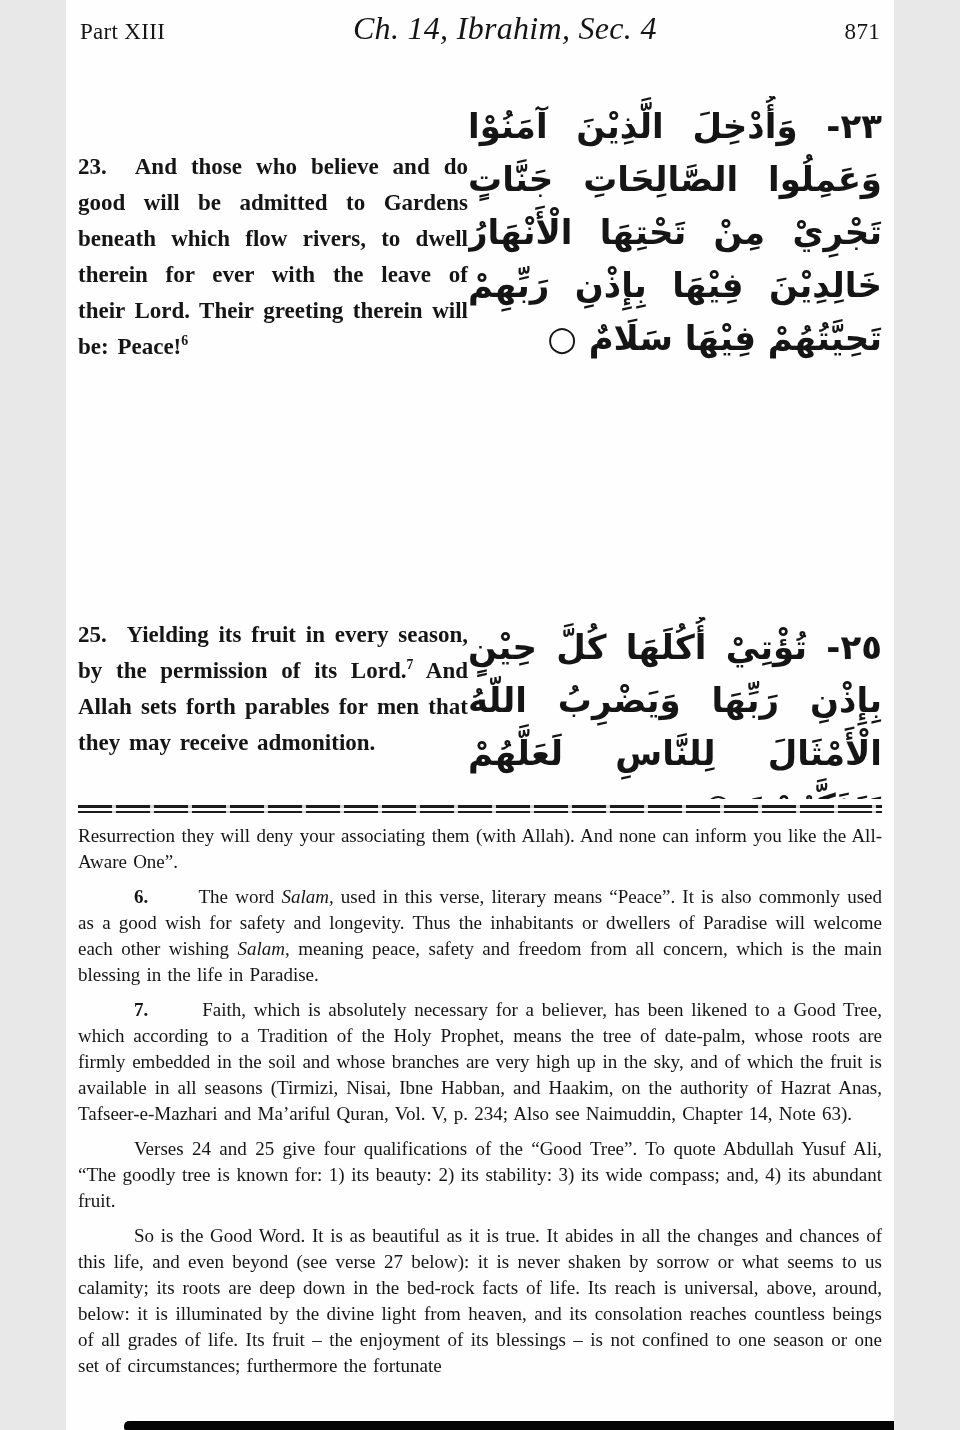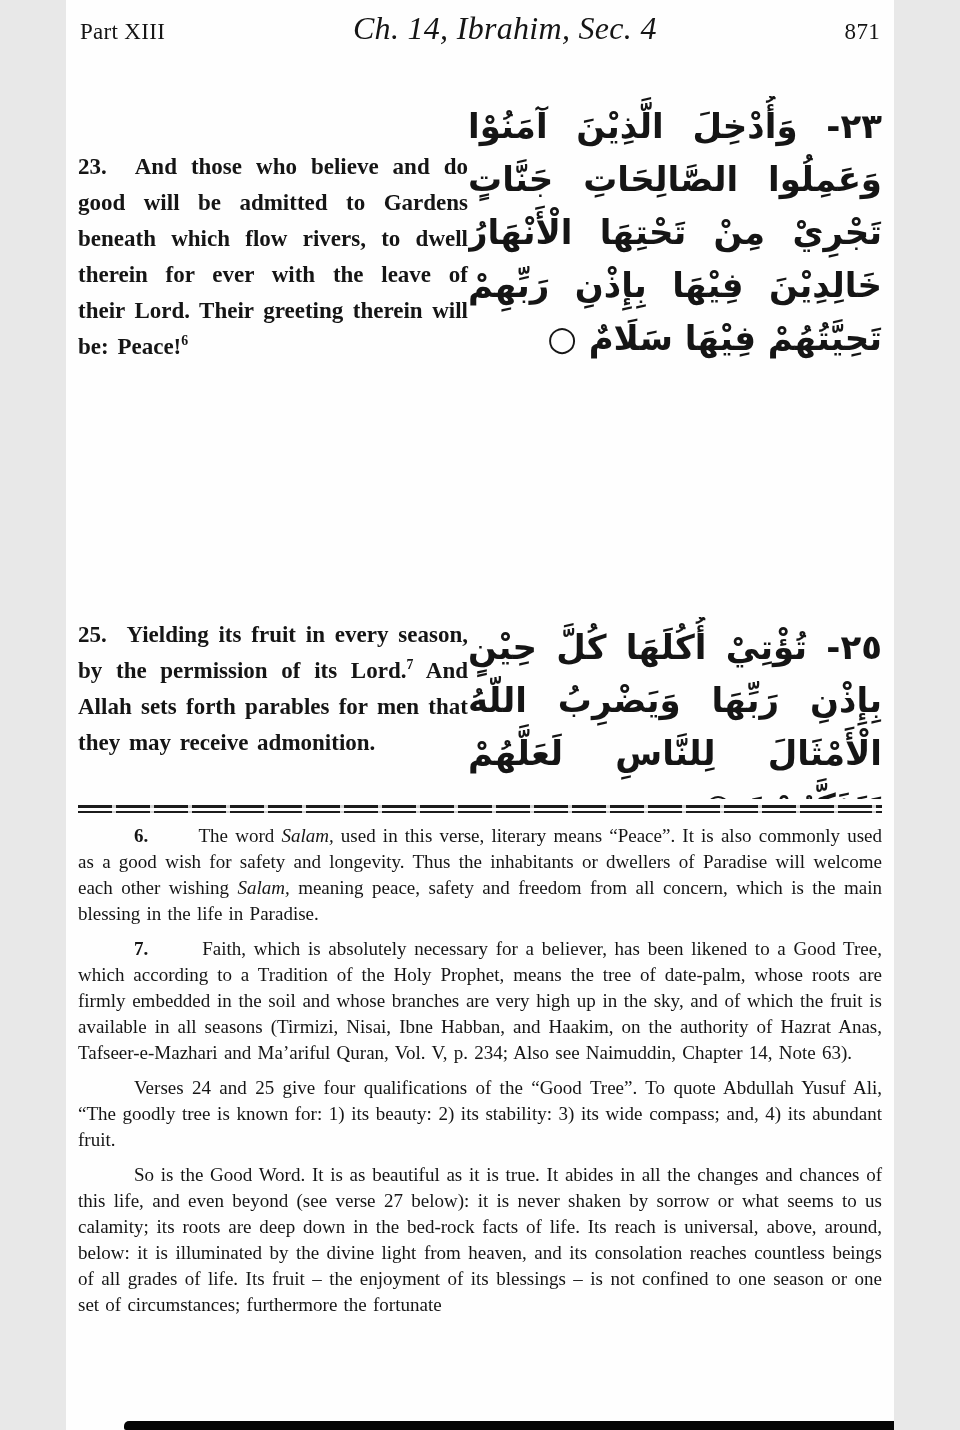--- a/index.html
+++ b/index.html
@@ -98,20 +98,21 @@
     </div>
 
   </main>
 
   <div class="divider">
     <div class="divider-line"></div>
     <div class="divider-line"></div>
   </div>
 
   <section class="footnotes">
+    <p class="fn-para"><span>Resurrection they will deny your associating them (with Allah). And none can inform you like the All-Aware One”.</span></p>
     <p class="fn-para indent"><span class="bd">6.</span><span>&nbsp;&nbsp;&nbsp;&nbsp;&nbsp;&nbsp;&nbsp;The word </span><span class="it">Salam,</span><span> used in this verse, literary means “Peace”. It is also commonly used as a good wish for safety and longevity. Thus the inhabitants or dwellers of Paradise will welcome each other wishing </span><span class="it">Salam,</span><span> meaning peace, safety and freedom from all concern, which is the main blessing in the life in Paradise.</span></p>
     <p class="fn-para indent"><span class="bd">7.</span><span>&nbsp;&nbsp;&nbsp;&nbsp;&nbsp;&nbsp;&nbsp;Faith, which is absolutely necessary for a believer, has been likened to a Good Tree, which according to a Tradition of the Holy Prophet, means the tree of date-palm, whose roots are firmly embedded in the soil and whose branches are very high up in the sky, and of which the fruit is available in all seasons (Tirmizi, Nisai, Ibne Habban, and Haakim, on the authority of Hazrat Anas, Tafseer-e-Mazhari and Ma’ariful Quran, Vol. V, p. 234; Also see Naimuddin, Chapter 14, Note 63).</span></p>
     <p class="fn-para indent"><span>Verses 24 and 25 give four qualifications of the “Good Tree”. To quote Abdullah Yusuf Ali, “The goodly tree is known for: 1) its beauty: 2) its stability: 3) its wide compass; and, 4) its abundant fruit.</span></p>
     <p class="fn-para indent"><span>So is the Good Word. It is as beautiful as it is true. It abides in all the changes and chances of this life, and even beyond (see verse 27 below): it is never shaken by sorrow or what seems to us calamity; its roots are deep down in the bed-rock facts of life. Its reach is universal, above, around, below: it is illuminated by the divine light from heaven, and its consolation reaches countless beings of all grades of life. Its fruit – the enjoyment of its blessings – is not confined to one season or one set of circumstances; furthermore the fortunate</span></p>
   </section>
 
   <div class="scan-bar"></div>
 
 </div>
 

